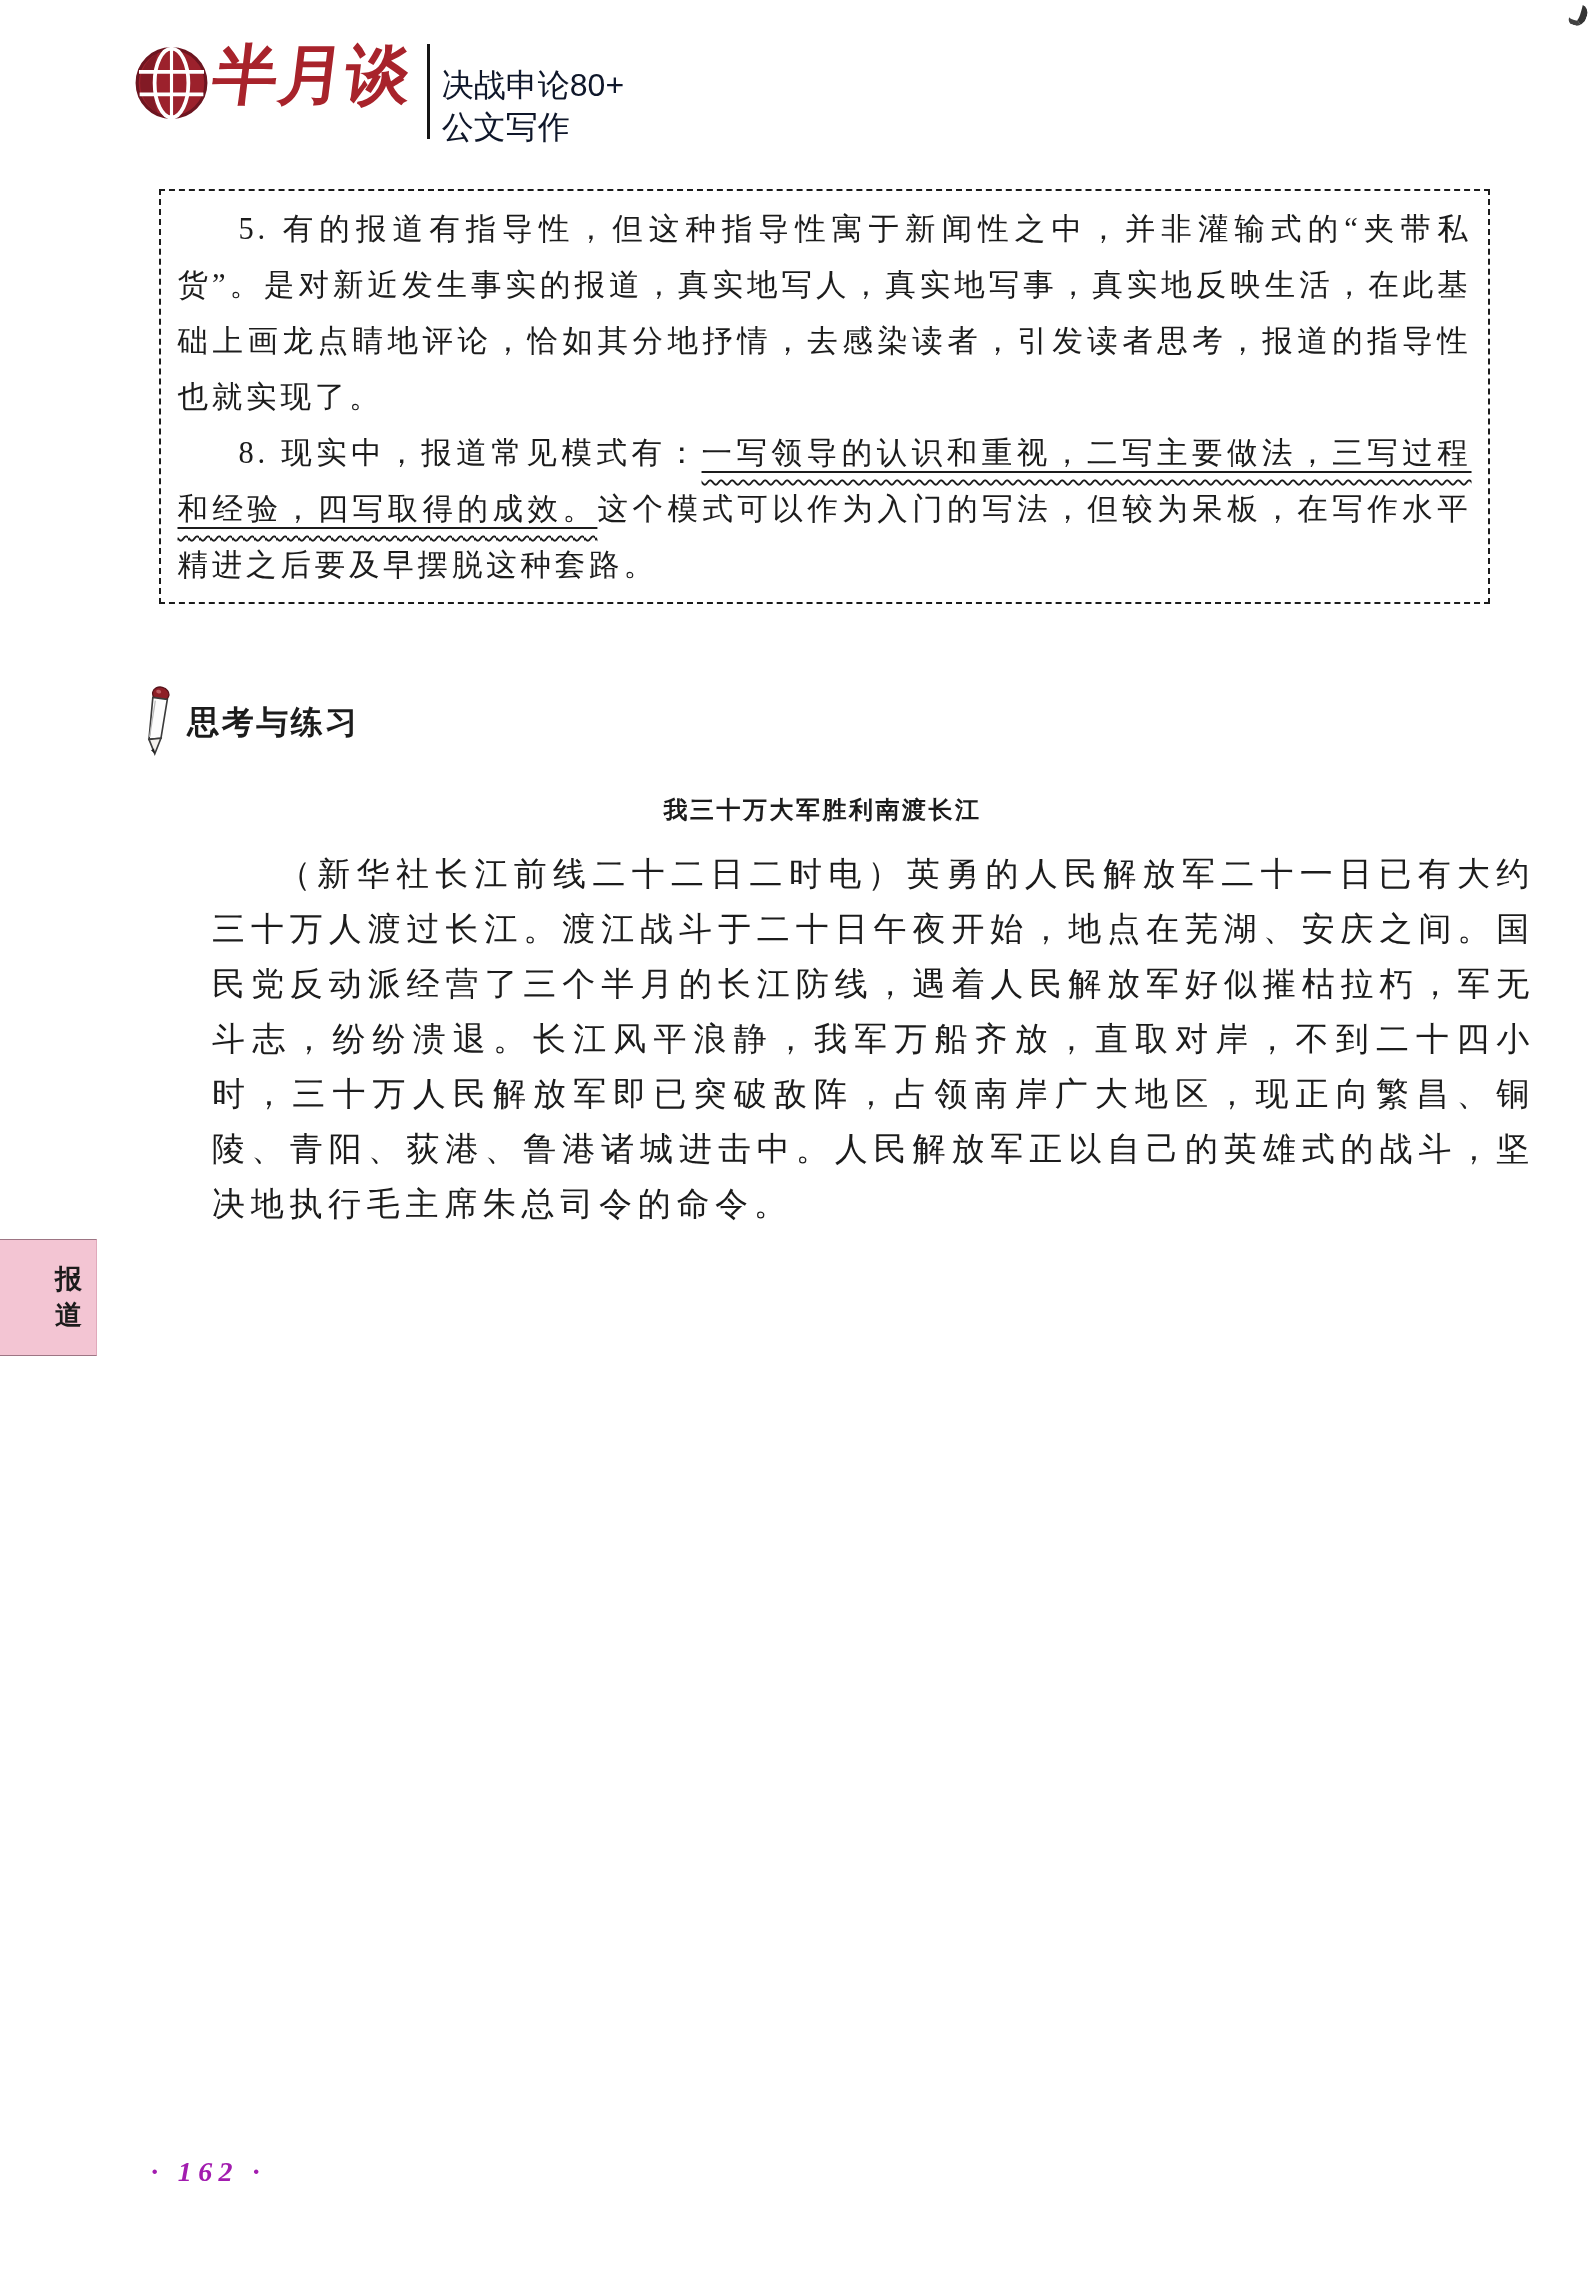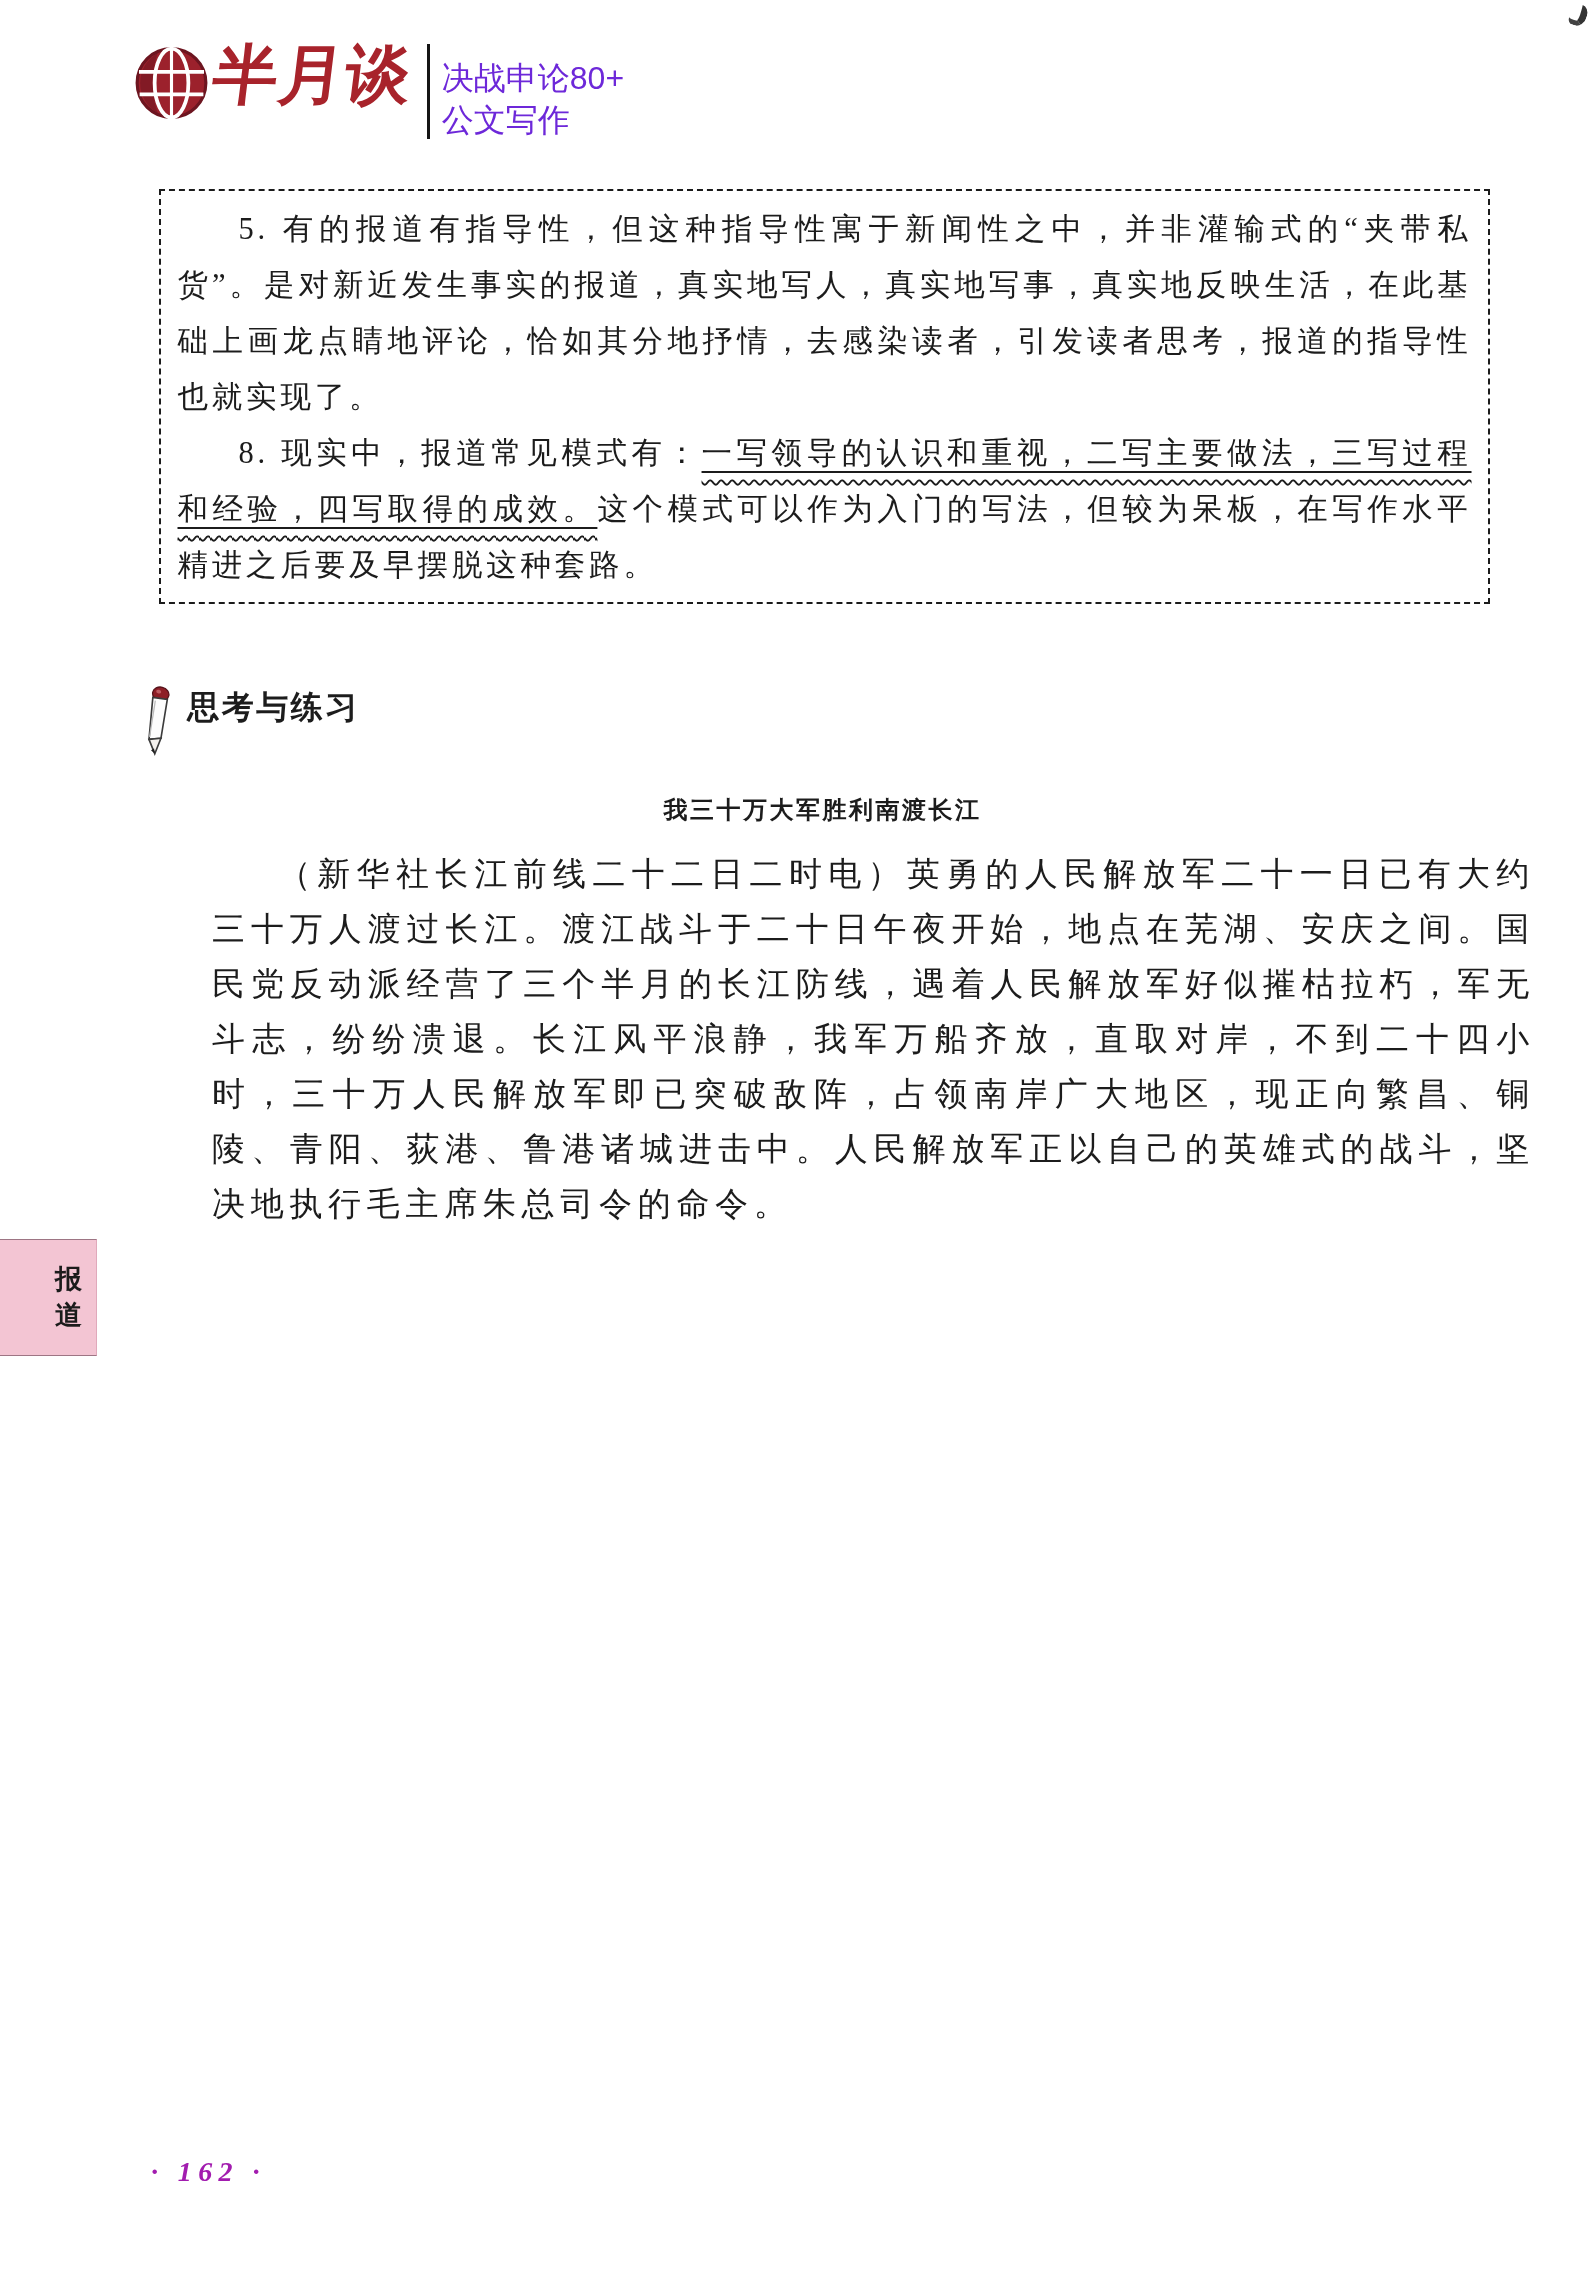--- a/index.html
+++ b/index.html
@@ -35,22 +35,22 @@
   .header-divider {
     width: 3.2px; height: 95px;
     background: #151515;
     margin: 5.1px 11.5px 0 9px;
   }
   .header-sub {
     font-family: "Liberation Sans", "DejaVu Sans", sans-serif;
     font-size: 32px;
     font-weight: 500;
     line-height: 42px;
-    color: #6d28d9;
-    margin-top: 18px;
+    color: #0f172a;
+    margin-top: 25px;
     white-space: nowrap;
   }
 
   .scan-artifact {
     position: absolute;
     left: 1570px; top: 3.8px;
     width: 16.5px; height: 21.6px;
     border-right: 7px solid #111;
     border-bottom: 5.1px solid #222;
     border-radius: 0 60% 70% 40%;
@@ -84,21 +84,21 @@
     text-decoration-thickness: 1.7px;
     text-underline-offset: 16px;
     text-decoration-color: #1c1c1c;
   }
 
   
   .exercise-heading {
     position: absolute;
     left: 136px; top: 686px;
     display: flex;
-    align-items: flex-start;
+    align-items: center;
   }
   .pen-icon { width: 50px; height: 76px; margin-right: 1.3px; }
   .exercise-title {
     font-family: "Liberation Sans", "DejaVu Sans", sans-serif;
     font-size: 32px;
     font-weight: 700;
     letter-spacing: 2.5px;
     padding-bottom: 2.5px;
     white-space: nowrap;
   }

